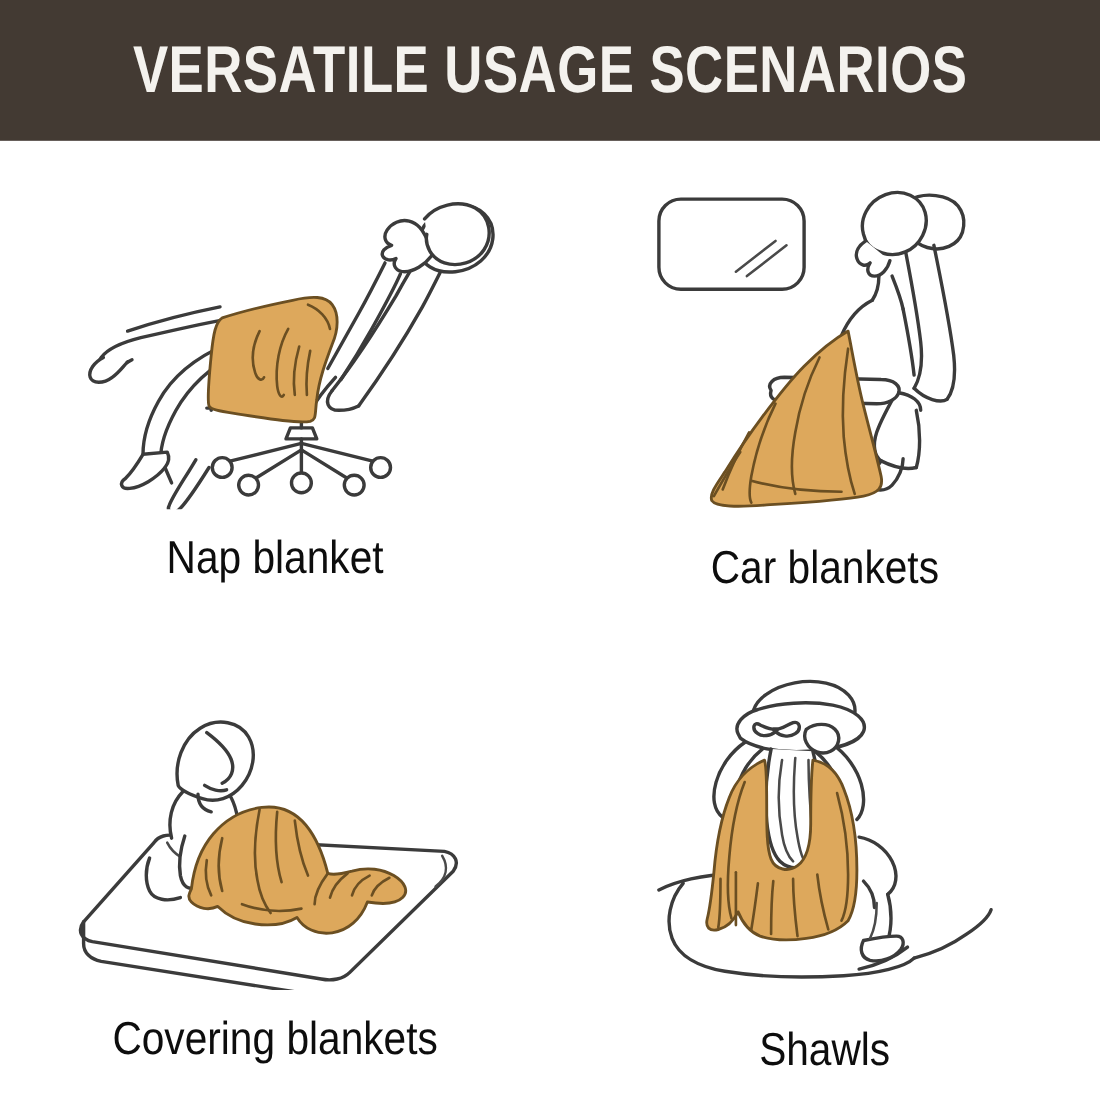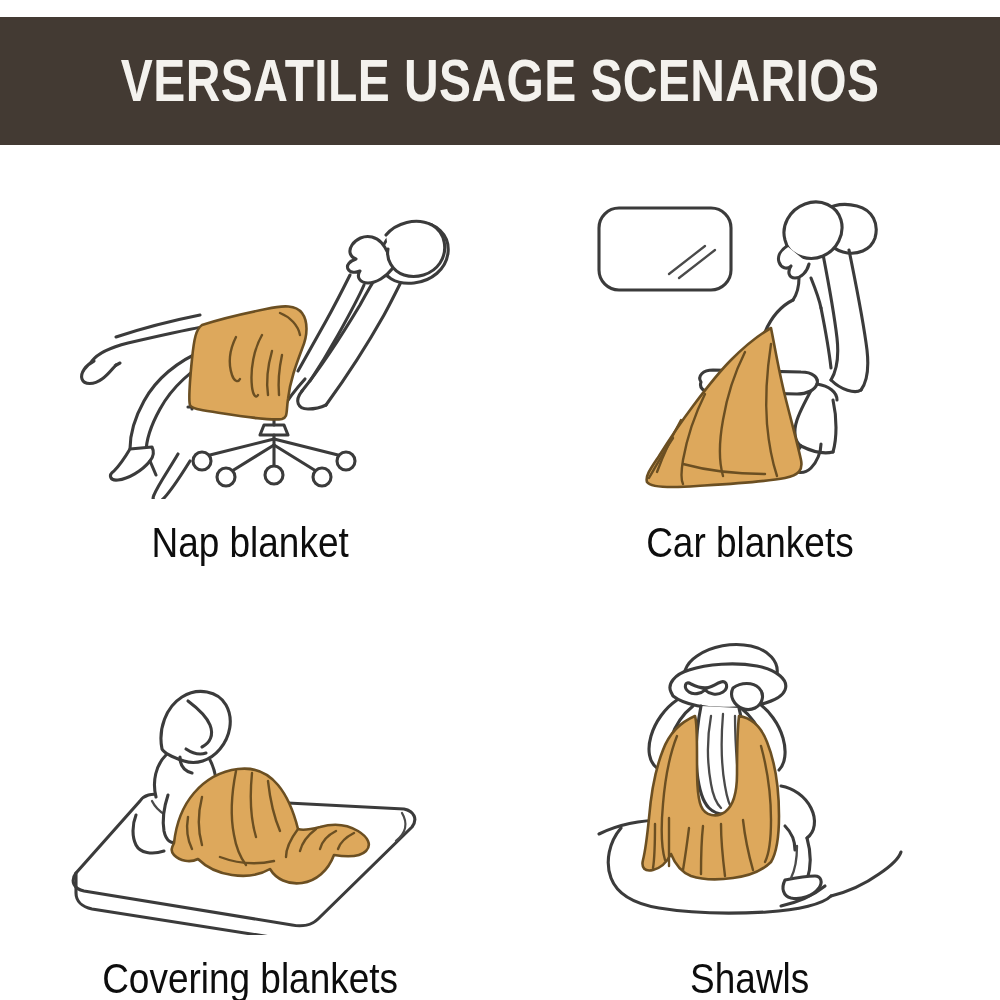--- a/index.html
+++ b/index.html
@@ -25,21 +25,20 @@
   #header-bar {
     position: absolute;
     left: 0;
     top: 0;
     width: 1000px;
     height: 128px;
     background: #433A33;
     display: flex;
     align-items: center;
     justify-content: center;
-    margin-top: 17px;
   }
   #header-title {
     color: #F4F2EE;
     font-family: "Liberation Sans Narrow", "Liberation Sans", sans-serif;
     font-weight: bold;
     font-size: 60px;
     line-height: 1;
     letter-spacing: 0.5px;
     transform: scaleX(0.80);
     transform-origin: center center;
@@ -56,21 +55,21 @@
     height: 872px;
     display: grid;
     grid-template-columns: 1fr 1fr;
     grid-template-rows: 1fr 1fr;
   }
   .cell {
     position: relative;
     display: flex;
     flex-direction: column;
     align-items: center;
-    justify-content: flex-end;
+    justify-content: center;
   }
   .art {
     width: 100%;
     height: 300px;
     display: flex;
     align-items: center;
     justify-content: center;
   }
   .art svg { display: block; }
   .caption {

